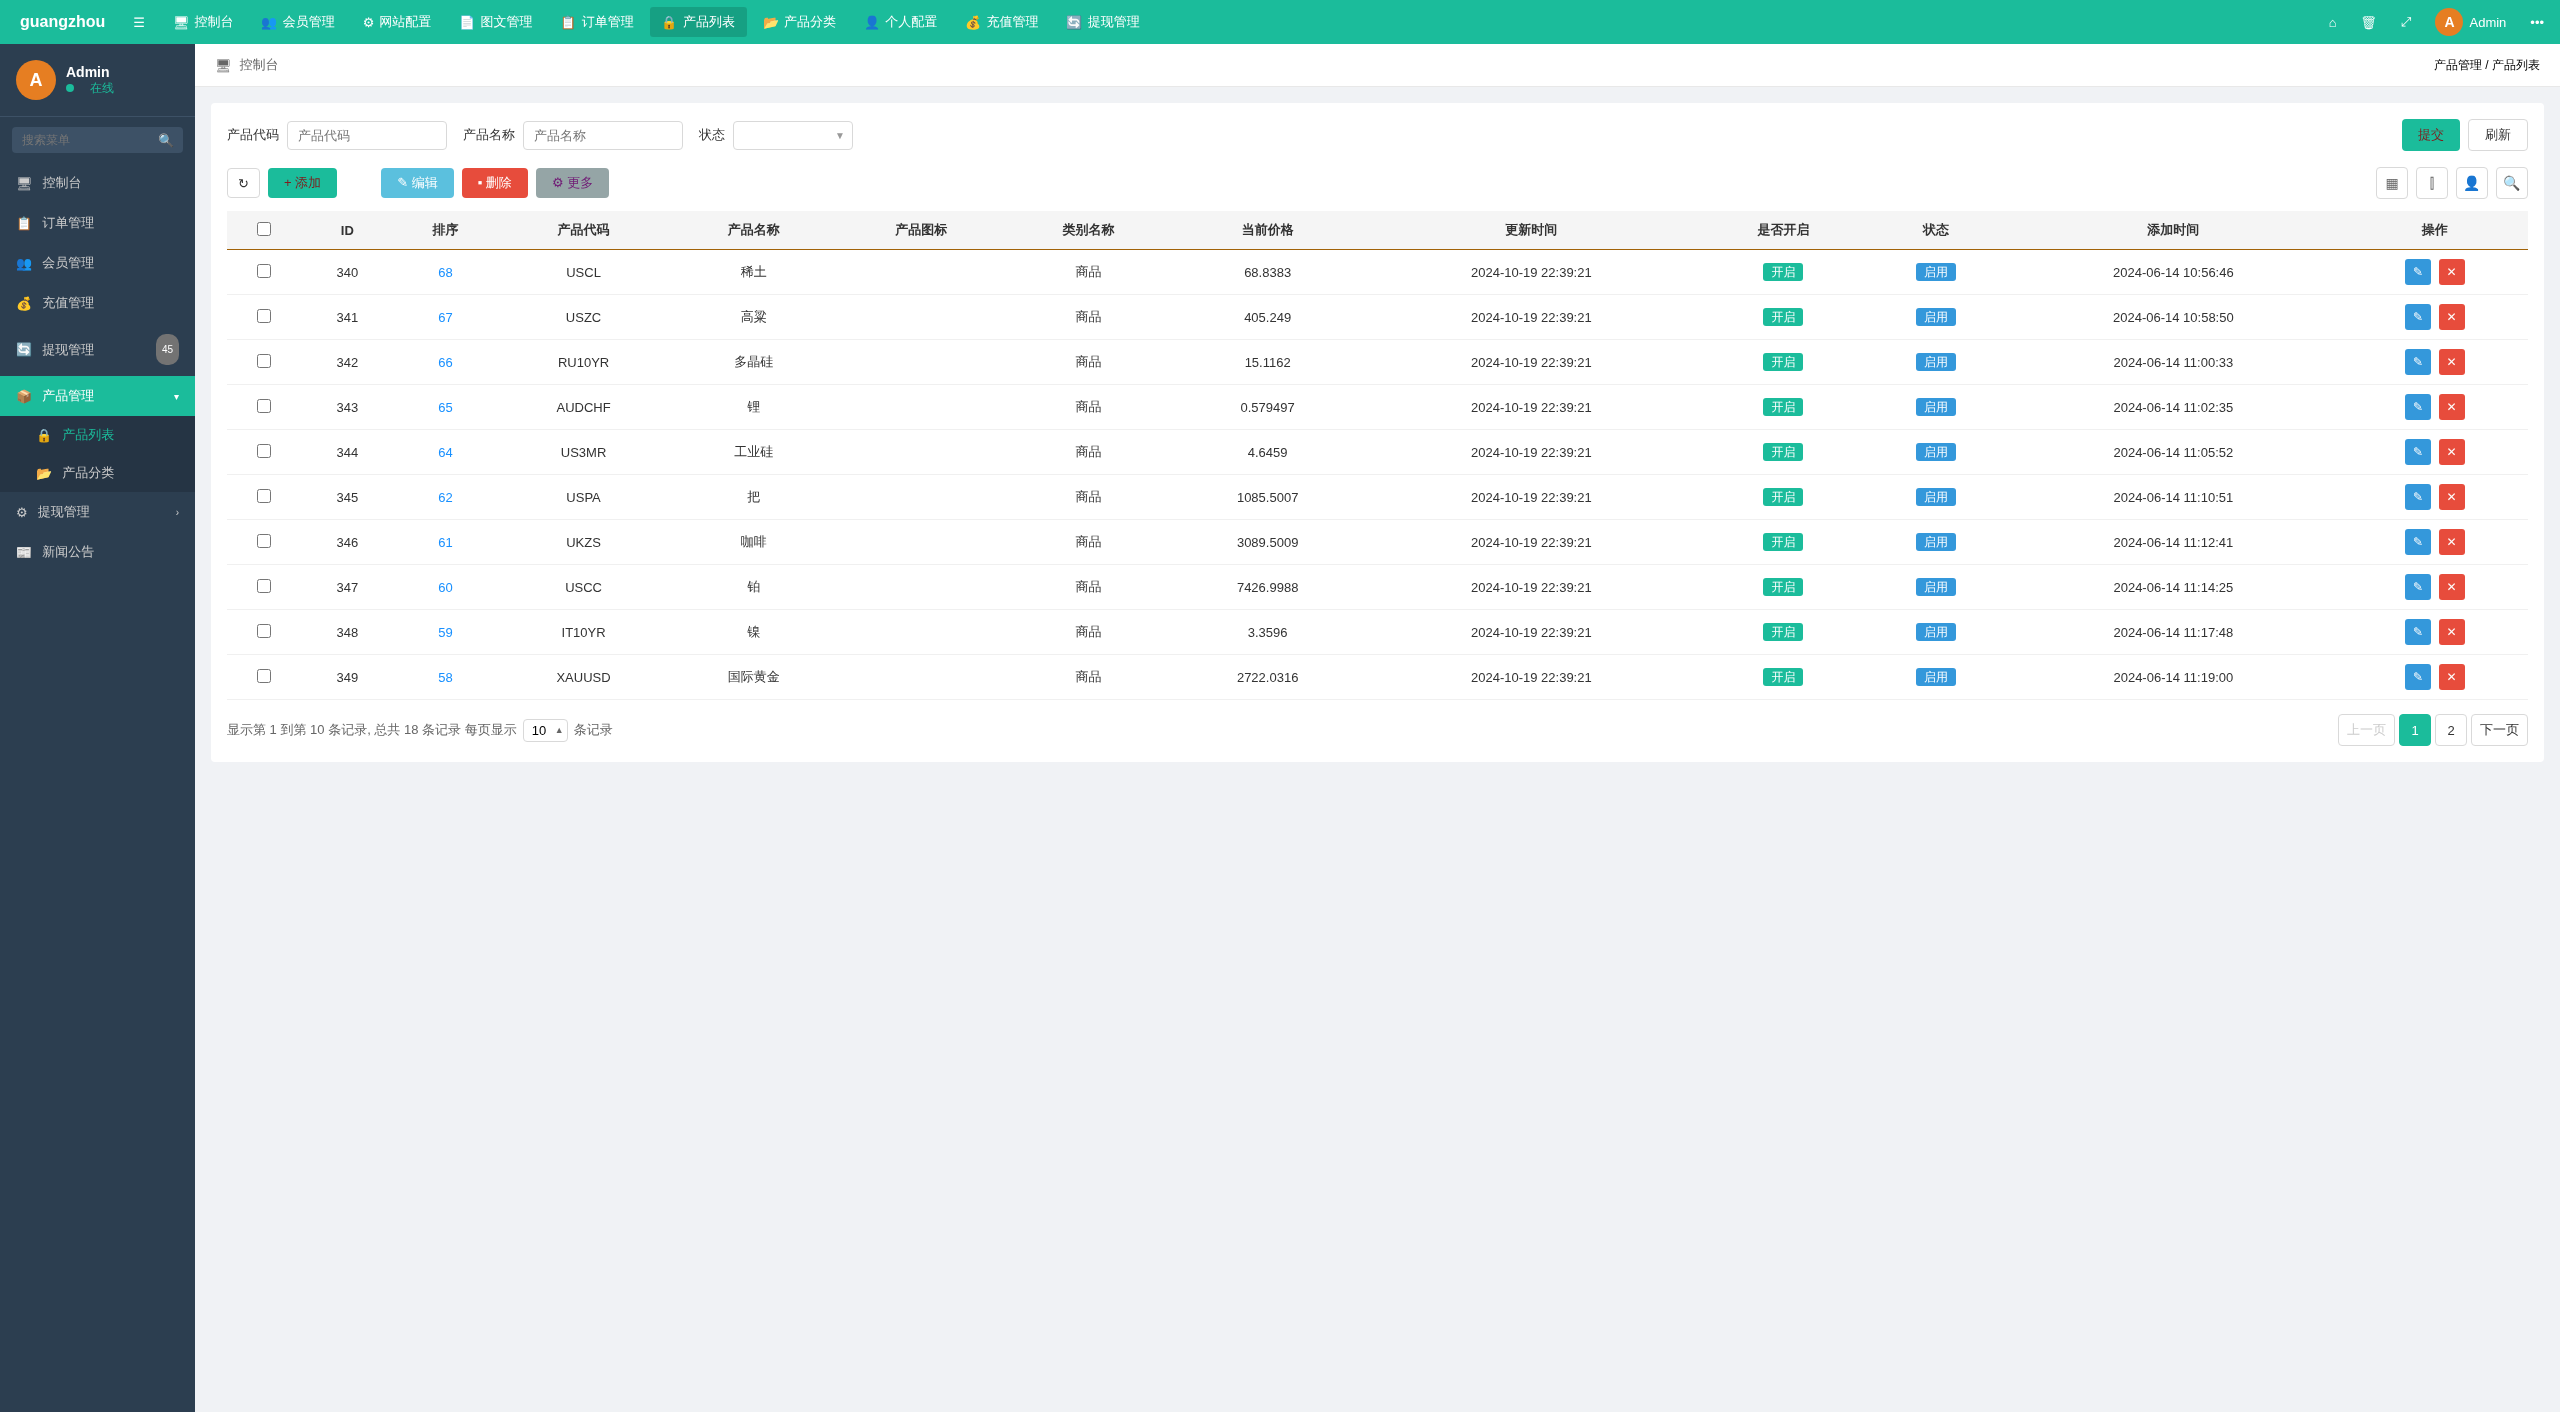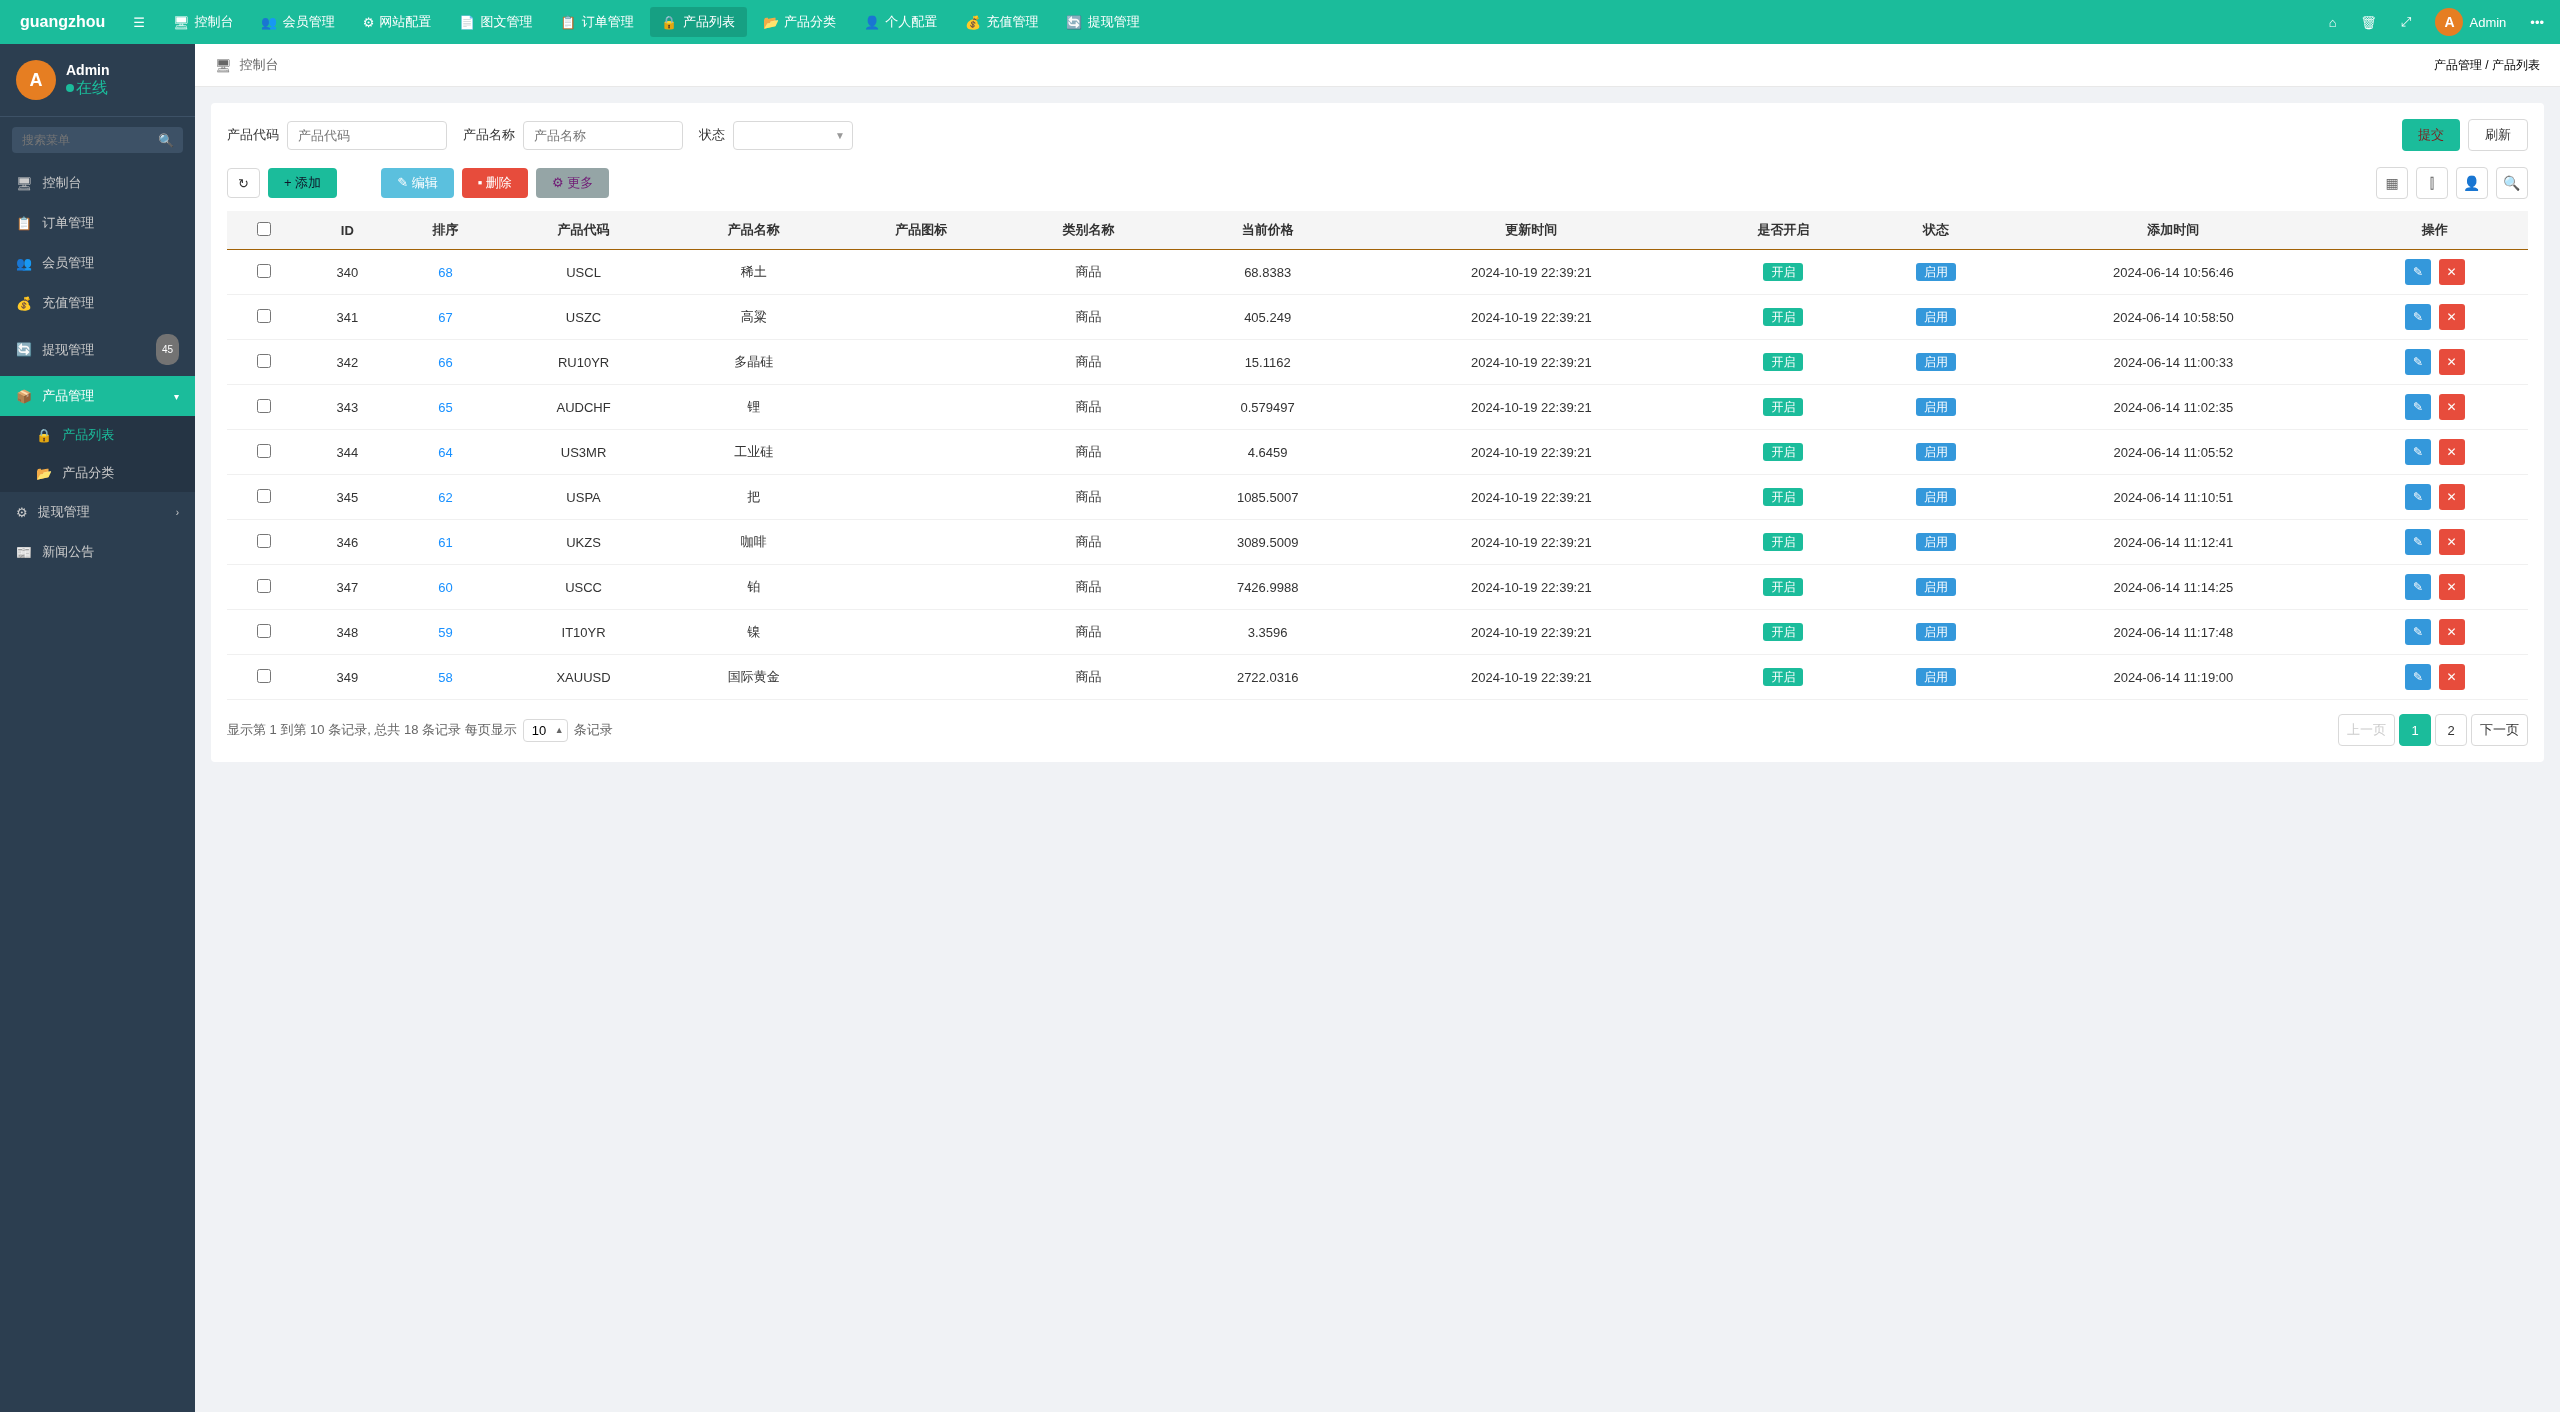--- a/index.html
+++ b/index.html
@@ -14,21 +14,21 @@
     .topnav-right .topnav-item { padding: 6px 8px; }
 
     
     .layout { display: flex; flex: 1; overflow: hidden; }
 
     
     .sidebar { width: 195px; background: #2c3e50; display: flex; flex-direction: column; flex-shrink: 0; overflow-y: auto; }
     .sidebar-user { padding: 16px; display: flex; align-items: center; gap: 10px; border-bottom: 1px solid #3d5166; }
     .sidebar-avatar { width: 40px; height: 40px; border-radius: 50%; background: #e67e22; display: flex; align-items: center; justify-content: center; color: #fff; font-size: 18px; font-weight: bold; flex-shrink: 0; }
     .sidebar-user-info .name { color: #fff; font-size: 14px; font-weight: bold; }
-    .sidebar-user-info .status { color: #1bbc9b; font-size: 16px; display: flex; align-items: center; gap: 2px; }
+    .sidebar-user-info .status { color: #1bbc9b; font-size: 12px; display: flex; align-items: center; gap: 16px; }
     .status-dot { width: 8px; height: 8px; border-radius: 50%; background: #1bbc9b; display: inline-block; }
     .sidebar-search { padding: 10px 12px; }
     .sidebar-search input { width: 100%; background: #3d5166; border: none; color: #aaa; padding: 6px 30px 6px 10px; border-radius: 4px; font-size: 12px; outline: none; }
     .sidebar-search-wrap { position: relative; }
     .sidebar-search-icon { position: absolute; right: 8px; top: 50%; transform: translateY(-50%); color: #aaa; font-size: 13px; }
     .sidebar-menu { flex: 1; }
     .sidebar-menu-item { display: flex; align-items: center; gap: 10px; padding: 11px 16px; color: #ccc; cursor: pointer; font-size: 13px; position: relative; }
     .sidebar-menu-item.active { background: #1bbc9b; color: #fff; }
     .sidebar-menu-item .badge { background: #737373; color: #fff; border-radius: 10px; padding: 10px 6px; font-size: 10px; margin-left: auto; }
     .sidebar-submenu { background: #253444; }
@@ -49,21 +49,21 @@
     .filter-group { display: flex; align-items: center; gap: 8px; }
     .filter-label { color: #333; font-size: 13px; white-space: nowrap; }
     .filter-input { border: 1px solid #d9d9d9; border-radius: 4px; padding: 6px 10px; font-size: 13px; color: #333; outline: none; width: 160px; }
     .filter-select { border: 1px solid #d9d9d9; border-radius: 4px; padding: 6px 28px 6px 10px; font-size: 13px; color: #333; outline: none; background: #fff; appearance: none; width: 120px; cursor: pointer; }
     .select-wrap { position: relative; }
     .select-wrap::after { content: "▼"; position: absolute; right: 8px; top: 50%; transform: translateY(-50%); font-size: 10px; color: #999; pointer-events: none; }
     .filter-btns { margin-left: auto; display: flex; gap: 8px; }
     .btn { padding: 6px 16px; border-radius: 4px; border: none; cursor: pointer; font-size: 13px; display: inline-flex; align-items: center; gap: 5px; }
     .btn-primary { background: #1bbc9b; color: #7f1d1d; }
     .btn-default { background: #fff; color: #333; border: 1px solid #d9d9d9; }
-    .btn-success { background: #1bbc9b; color: #0f172a; }
+    .btn-success { background: #1bbc9b; color: #7f1d1d; }
     .btn-info { background: #5bc0de; color: #fff; margin-left: 36px; }
     .btn-danger { background: #e74c3c; color: #fff; }
     .btn-secondary { background: #95a5a6; color: #701a75; }
 
     
     .toolbar { display: flex; align-items: center; justify-content: space-between; margin-bottom: 12px; }
     .toolbar-left { display: flex; gap: 8px; }
     .toolbar-right { display: flex; align-items: center; gap: 8px; }
     .toolbar-icon-btn { width: 32px; height: 32px; border: 1px solid #d9d9d9; background: #fff; border-radius: 4px; display: flex; align-items: center; justify-content: center; cursor: pointer; color: #666; font-size: 14px; }
 

